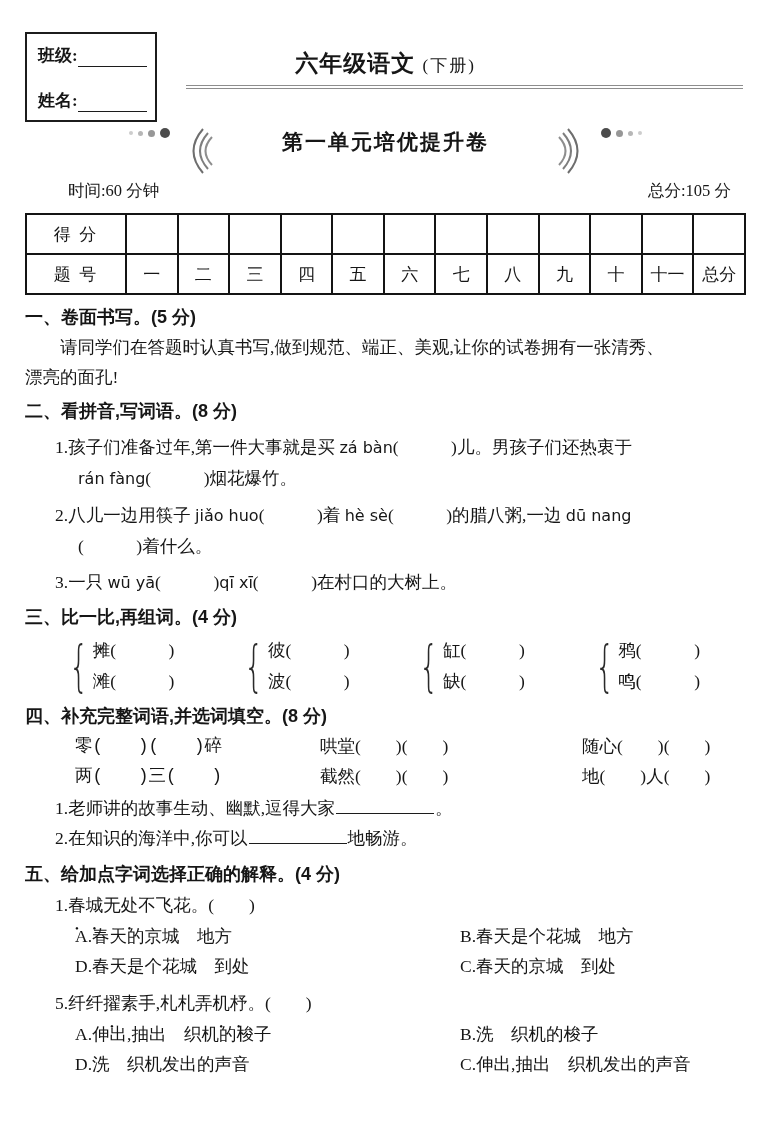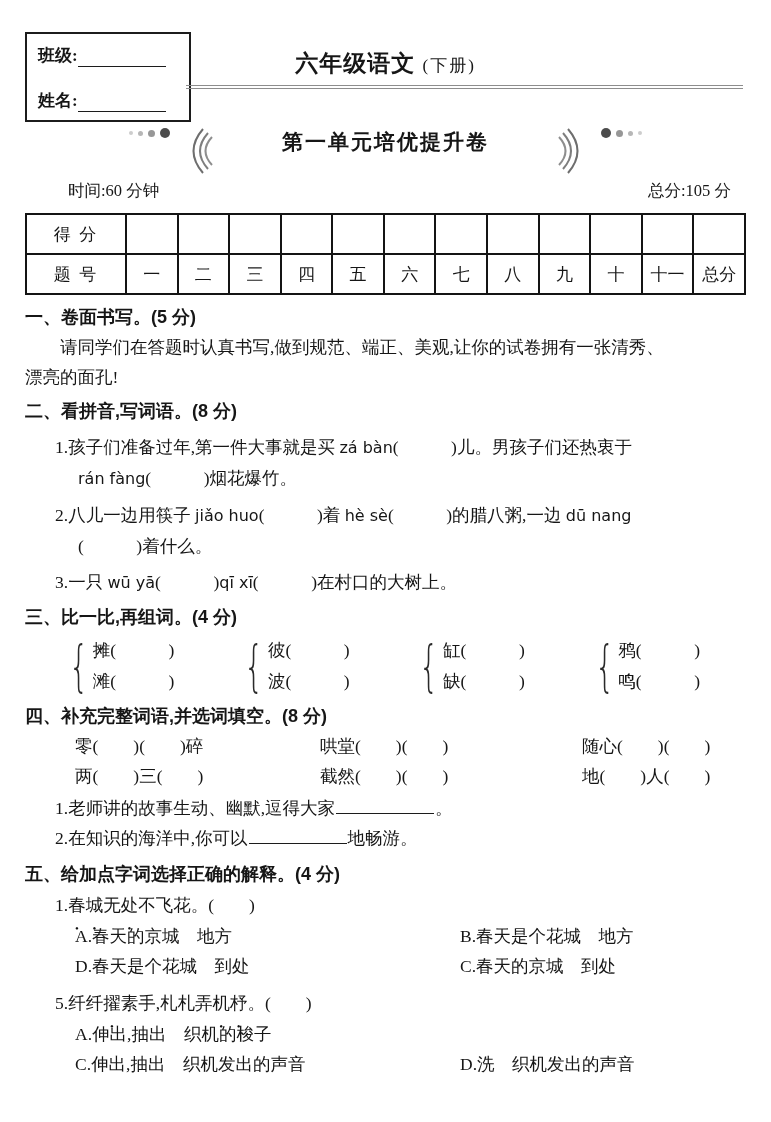--- a/index.html
+++ b/index.html
@@ -10,21 +10,21 @@
     margin:0 auto;
     background:#ffffff;
     color:#161616;
     font-family:"Liberation Serif","DejaVu Serif",serif;
     font-size:17.5px;
     overflow:hidden;
   }
   
   .info-box {
     position:absolute; left:25px; top:32px;
-    width:166px; height:90px;
+    width:132px; height:90px;
     border:2.5px solid #1c1c1c;
     padding:10px 8px 8px 11px;
     display:flex; flex-direction:column; justify-content:space-between;
     font-size:17px; font-weight:700;
   }
   .info-line { display:flex; align-items:flex-end; white-space:nowrap; }
   .write-line { display:inline-block; width:88px; height:1.05em; border-bottom:1.6px solid #1c1c1c; }
   .book-title {
     position:absolute; left:0; right:0; top:48px;
     text-align:center;
@@ -97,21 +97,21 @@
   .bz-group { display:flex; align-items:center; }
   .bz-brace {
     font-family:"DejaVu Sans",sans-serif;
     font-weight:200; font-size:56px; line-height:56px;
     transform:scaleX(0.55); transform-origin:center;
     color:#2a2a2a; margin-right:-4px;
   }
   .bz-col { display:flex; flex-direction:column; line-height:31px; }
   
   .s4-row { display:flex; padding-left:50px; }
-  .s4-row .cell1 { width:245px; }
+  .s4-row .cell1 { width:245px;font-family:Liberation Mono, monospace; }
   .s4-row .cell2 { width:262px; }
   .fill-line { padding-left:30px; }
   .blank {
     display:inline-block; width:98px; height:1em;
     border-bottom:1.6px solid #1c1c1c;
     vertical-align:baseline; margin:0 1px;
   }
   
   .q-line { padding-left:30px; line-height:32px; }
   .dch { position:relative; display:inline-block; }
@@ -291,20 +291,21 @@
     </div>
     <div class="opt-grid">
       <span class="opt">D.春天是个花城　到处</span>
       <span class="opt">C.春天的京城　到处</span>
     </div>
     <div class="q-line" style="margin-top:6px;">
       <span>5.纤纤</span><span class="dch">擢</span><span>素手,札札弄</span><span class="dch">机</span><span class="dch">杼</span><span>。(　　)</span>
     </div>
     <div class="opt-grid">
       <span class="opt">A.伸出,抽出　织机的梭子</span>
+      <span class="opt">B.洗　织机的梭子</span>
     </div>
     <div class="opt-grid">
+      <span class="opt">D.洗　织机发出的声音</span>
       <span class="opt">C.伸出,抽出　织机发出的声音</span>
-      <span class="opt">D.洗　织机发出的声音</span>
     </div>
 
   </div>
 </div>
 
 </body></html>

